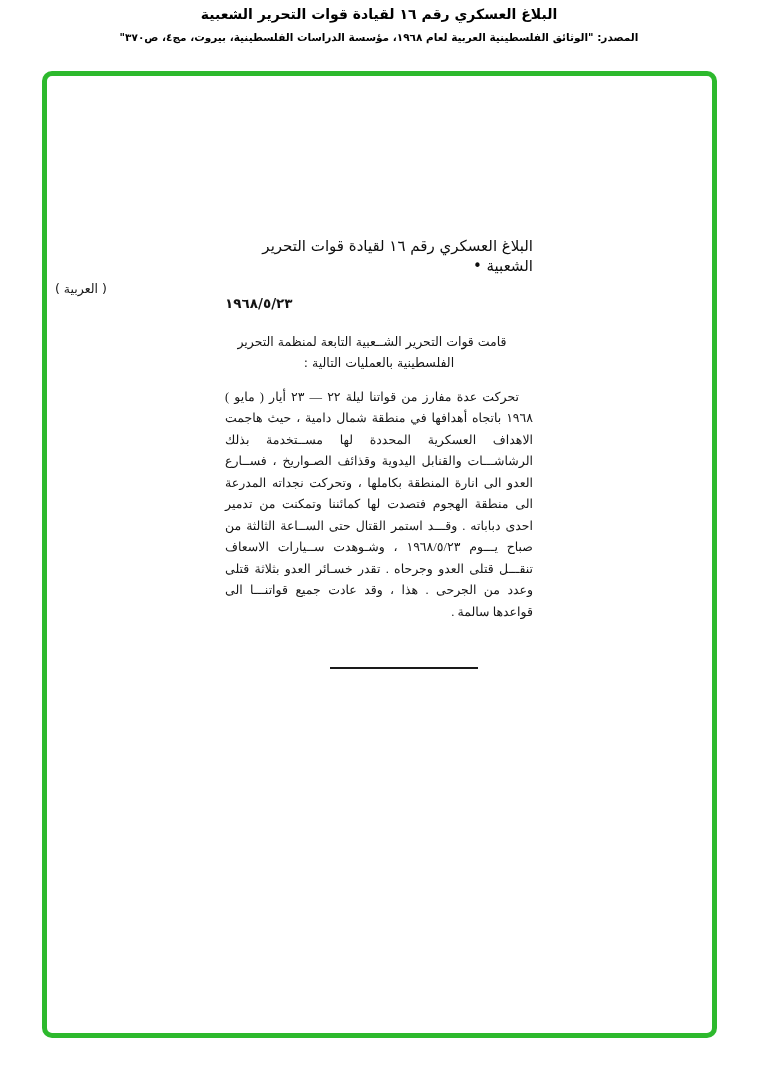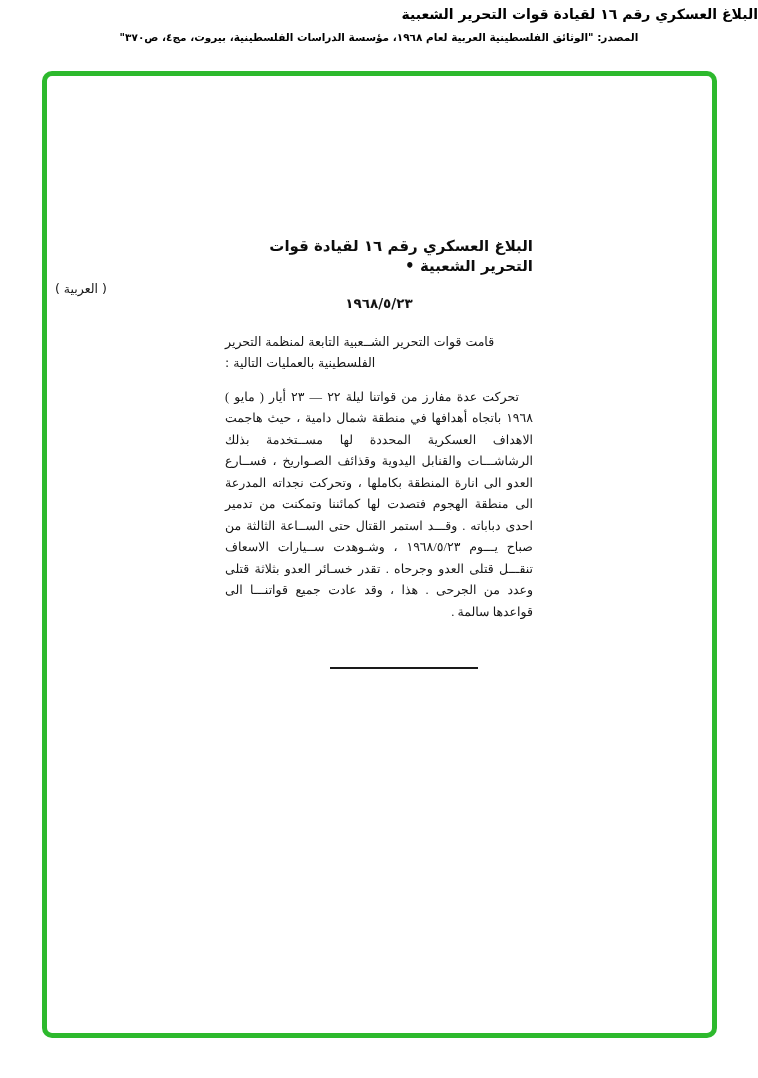--- a/index.html
+++ b/index.html
@@ -8,21 +8,21 @@
     width: 758px; height: 1078px;
     font-family: "DejaVu Sans", sans-serif;
     color: #111111;
     position: relative;
     overflow: hidden;
   }
   .canvas { position: absolute; inset: 0; background: #ffffff; }
 
   
   .top-header { position: absolute; top: 6px; left: 0; width: 100%; text-align: center; direction: rtl; }
-  .top-title { font-size: 14px; font-weight: bold; color: #000; text-align: right; }
+  .top-title { font-size: 14px; font-weight: bold; color: #000; }
   .top-source { margin-top: 9px; font-size: 10.5px; font-weight: bold; color: #000; }
 
   
   .doc-frame {
     position: absolute;
     left: 42px; top: 71px;
     width: 675px; height: 967px;
     background: #ffffff;
     border: 5px solid #2db92d;
     border-radius: 10px;
@@ -39,39 +39,39 @@
   }
 
   .column {
     position: absolute;
     left: 178px; top: 160px;
     width: 308px;
     direction: rtl;
   }
   .doc-title {
     font-size: 15px;
-    font-weight: bold;
+    font-weight: normal;
     text-align: right;
     color: #0d0d0d;
     line-height: 1.35;
   }
   .doc-date {
     margin-top: 18px;
-    text-align: center;
+    text-align: left;
     font-size: 13.5px;
     font-weight: bold;
     color: #141414;
   }
   .para {
     font-size: 12.5px;
     line-height: 21.5px;
     color: #161616;
     text-indent: 14px;
   }
-  .intro { margin-top: 20px; text-align: left; }
+  .intro { margin-top: 20px; text-align: center; }
   .body-text { margin-top: 13px; text-align: justify; font-family: Liberation Serif, serif; }
 
   .divider {
     width: 148px;
     border-top: 2px solid #1a1a1a;
     margin: 44px 55px 0 auto;
     height: 0;
   }
 </style>
 </head>

